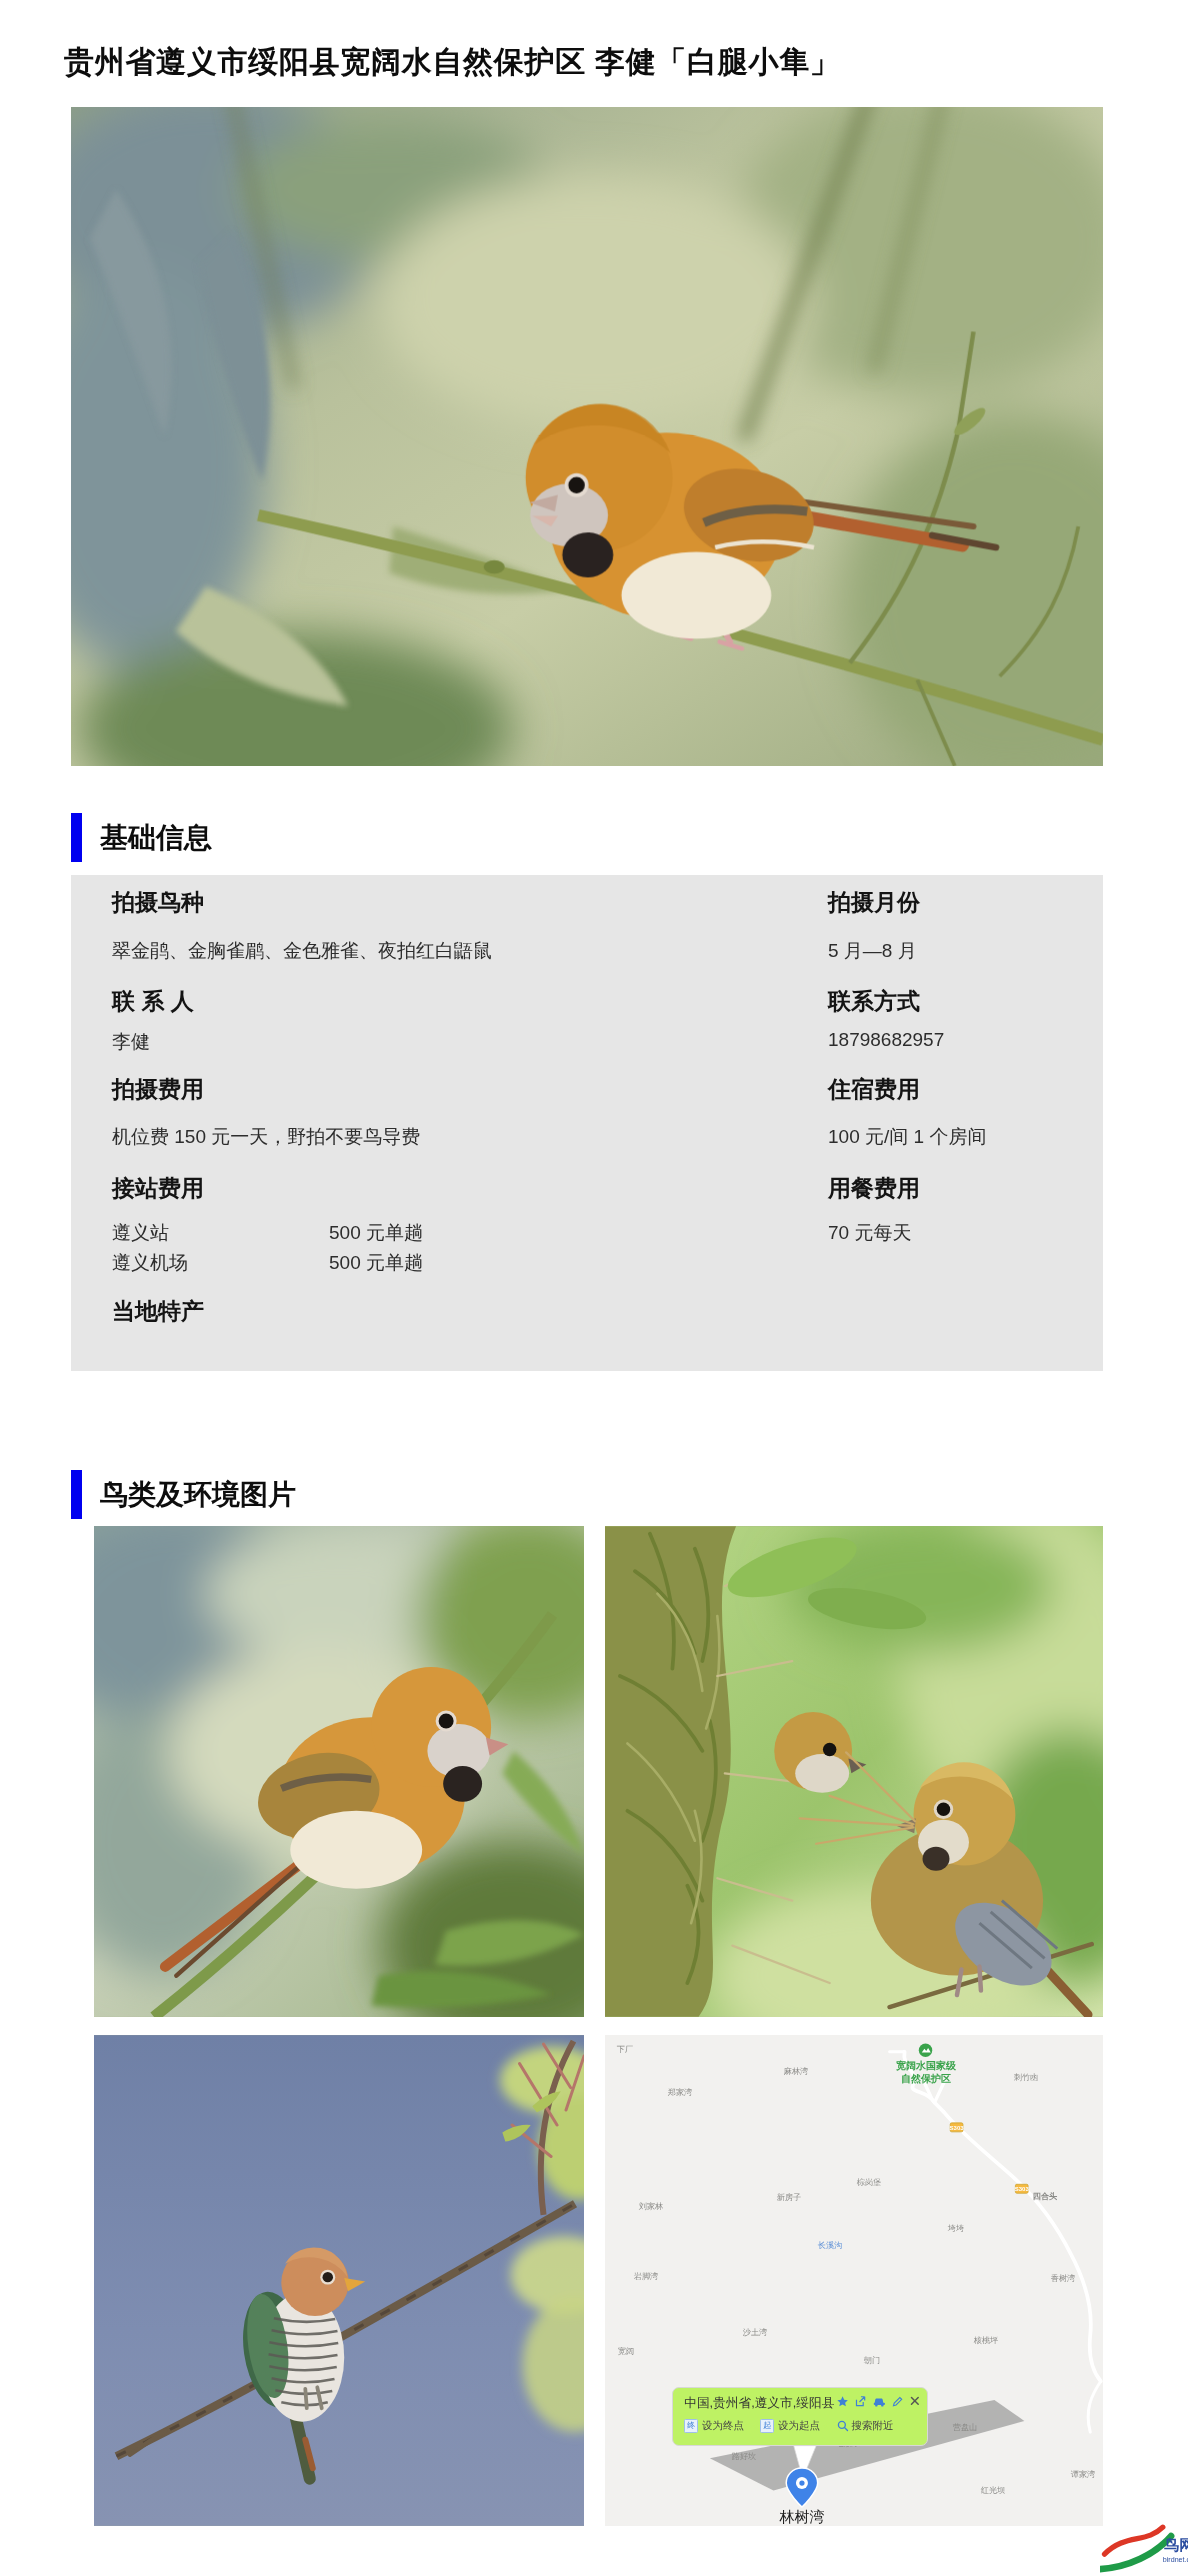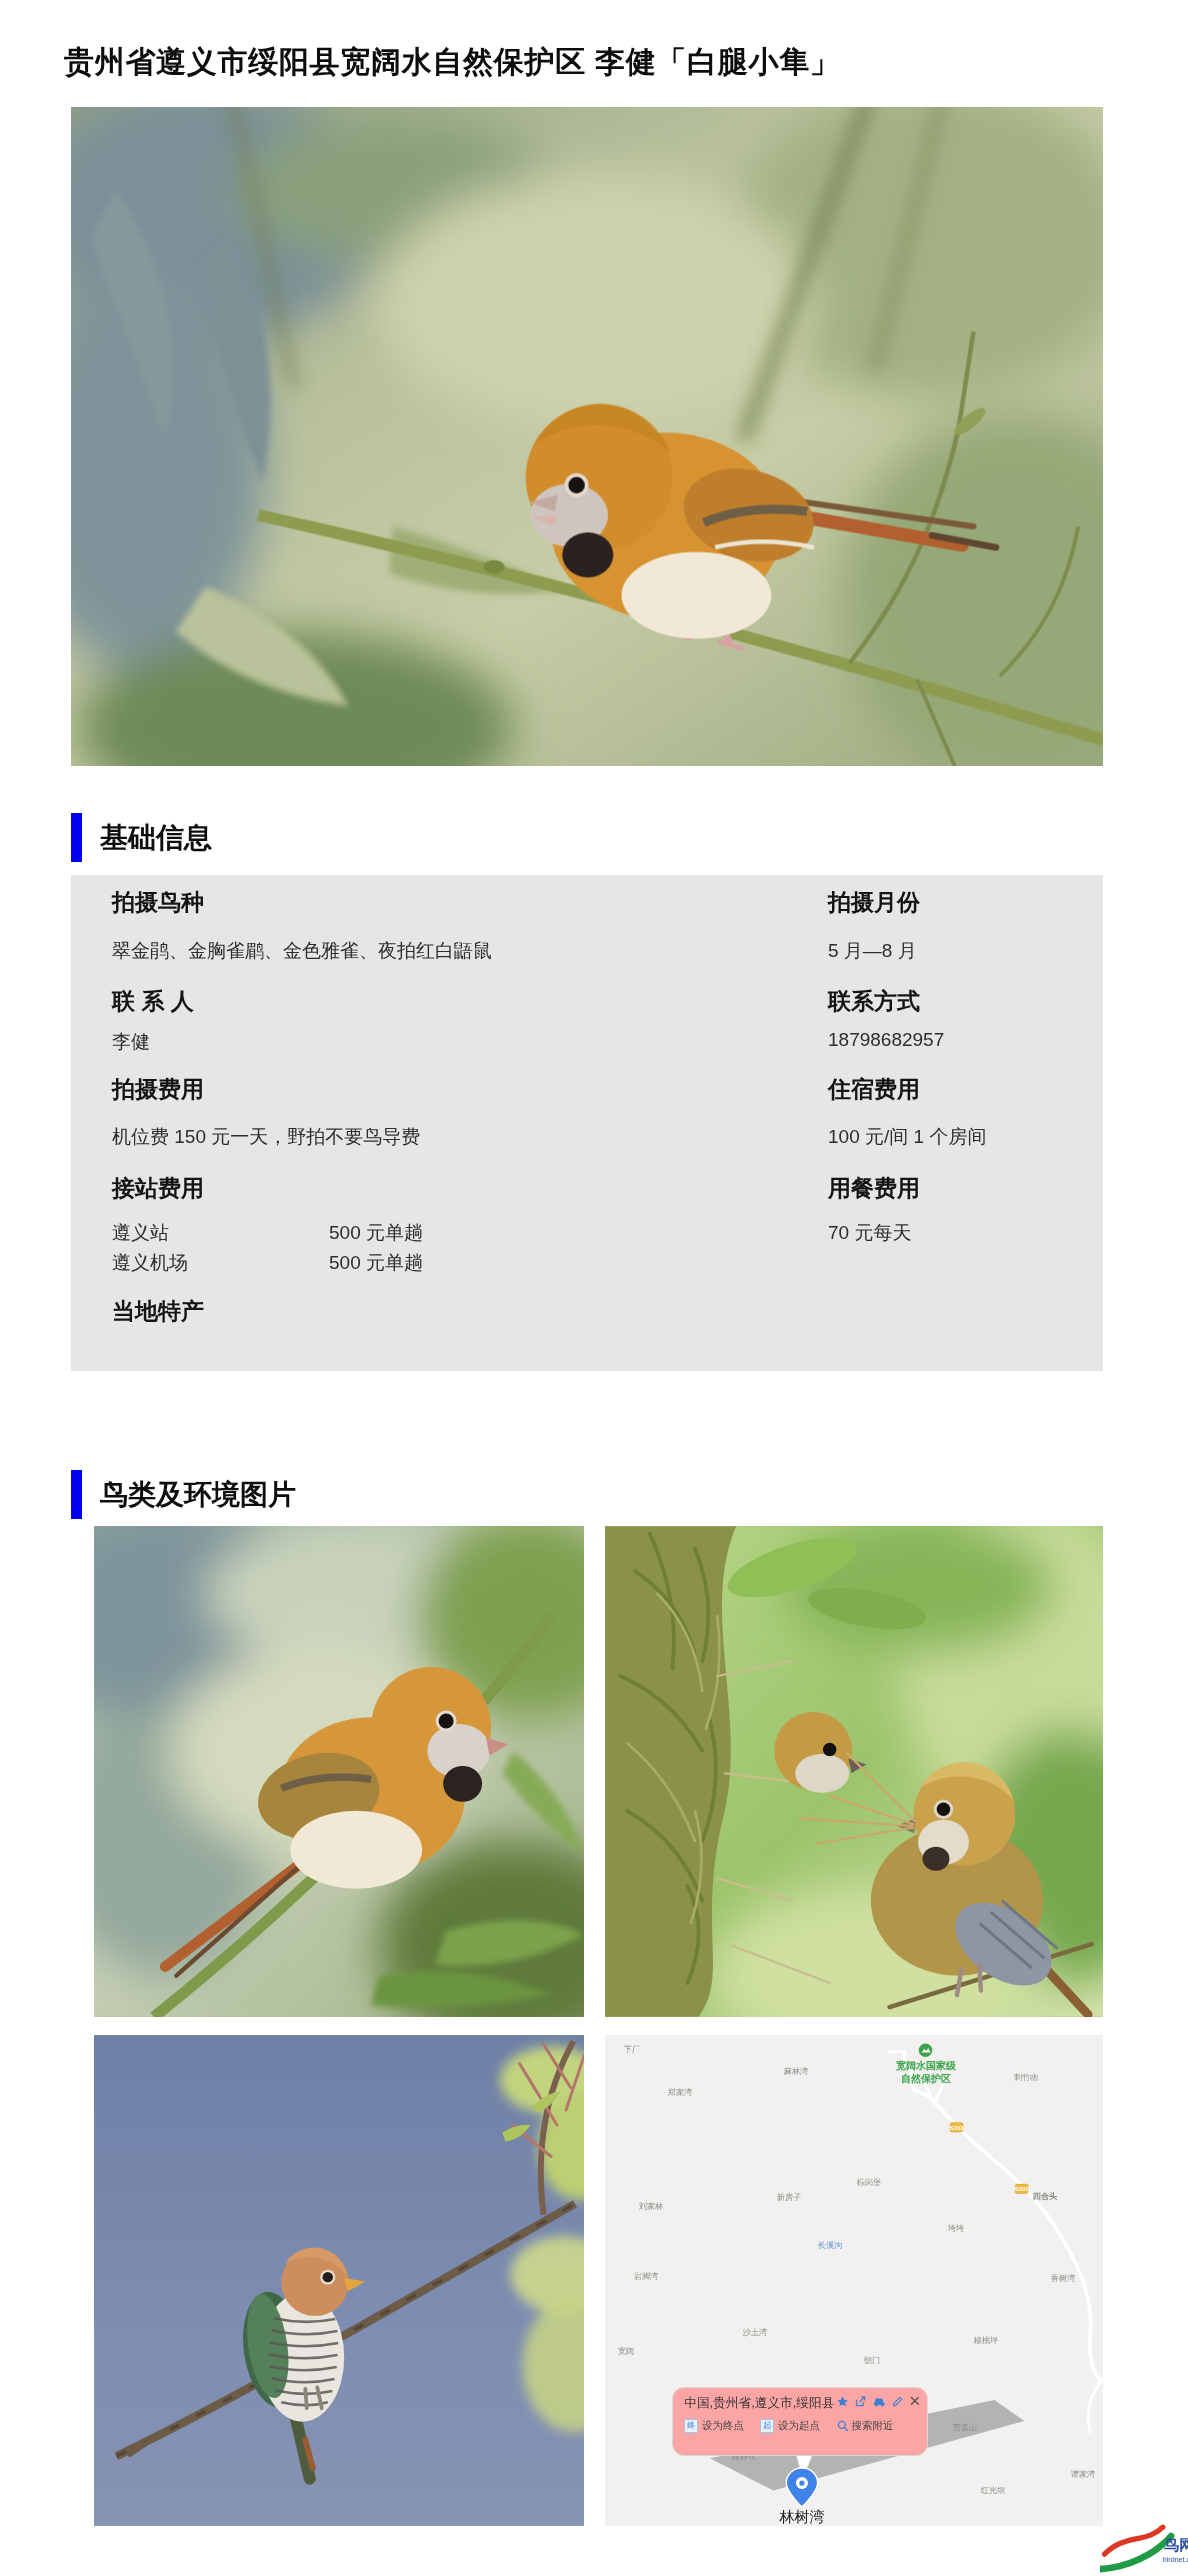--- a/index.html
+++ b/index.html
@@ -13,21 +13,21 @@
   .p-label{position:absolute;font-size:23px;font-weight:bold;color:#141414;white-space:nowrap;}
   .p-value{position:absolute;font-size:19px;color:#2d2d2d;white-space:nowrap;}
   .photo{position:absolute;overflow:hidden;background:#aab48e;}
   .photo svg{display:block;}
   
   .map{position:absolute;left:605px;top:2035px;width:498px;height:491px;background:#f2f1ef;overflow:hidden;}
   .map-place{position:absolute;font-size:8.2px;color:#8b8b88;white-space:nowrap;transform:translateX(-50%);}
   .map-river{color:#5b8ed6;}
   .map-poi{position:absolute;font-size:10px;font-weight:bold;color:#3aa34b;white-space:nowrap;transform:translateX(-50%);text-align:center;line-height:12.7px;}
   .pin-label{position:absolute;font-size:15px;color:#1c1c1c;font-weight:500;transform:translateX(-50%);white-space:nowrap;}
-  .map-card{position:absolute;left:67px;top:352px;width:256px;height:69px;background:#fca5a5;border:0.7px solid #d8d8d8;border-radius:12px;box-sizing:border-box;}
+  .map-card{position:absolute;left:67px;top:352px;width:256px;height:59px;background:#bef264;border:0.7px solid #d8d8d8;border-radius:7px;box-sizing:border-box;}
   .card-title{position:absolute;left:11.2px;top:6.7px;font-size:12.7px;color:#333;white-space:nowrap;}
   .card-icons{position:absolute;right:7.5px;top:7.5px;display:flex;gap:6.7px;align-items:center;}
   .card-actions{position:absolute;left:11.2px;top:31px;display:flex;align-items:center;font-size:10.5px;color:#444;}
   .badge{display:inline-block;width:12px;height:12px;line-height:12px;text-align:center;font-size:8.2px;color:#3f80d6;background:#e8f1fc;border:0.7px solid #9fc0ea;border-radius:1.5px;margin-right:3.7px;}
   .act{margin-right:16.5px;display:flex;align-items:center;}
   .shield-text{font-size:8px;fill:#ffffff;font-weight:bold;}
 </style>
 </head>
 <body>
 
@@ -294,21 +294,21 @@
       <circle cx="263" cy="598" r="8" fill="#ffffff"></circle>
       <circle cx="263" cy="598" r="3.5" fill="#3f83e8"></circle>
     </g>
   </svg>
 
   <div class="map-poi" style="left:321px;top:25px;">
     <div>宽阔水国家级</div>
     <div>自然保护区</div>
   </div>
 
-  <span class="map-place" style="left:27px;top:9px;">下厂</span>
+  <span class="map-place" style="left:20px;top:9px;">下厂</span>
   <span class="map-place" style="left:191px;top:31px;">麻林湾</span>
   <span class="map-place" style="left:75px;top:52px;">郑家湾</span>
   <span class="map-place" style="left:421px;top:37px;">刺竹凼</span>
   <span class="map-place" style="left:264px;top:142px;">棕岗堡</span>
   <span class="map-place" style="left:148px;top:157px;margin-left:36px;">新房子</span>
   <span class="map-place" style="left:46px;top:166px;">刘家林</span>
   <span class="map-place" style="left:440px;top:156px;font-weight:bold;">四合头</span>
   <span class="map-place" style="left:351px;top:188px;">垮垮</span>
   <span class="map-place" style="left:41px;top:236px;">岩脚湾</span>
   <span class="map-place" style="left:458px;top:238px;">香树湾</span>

